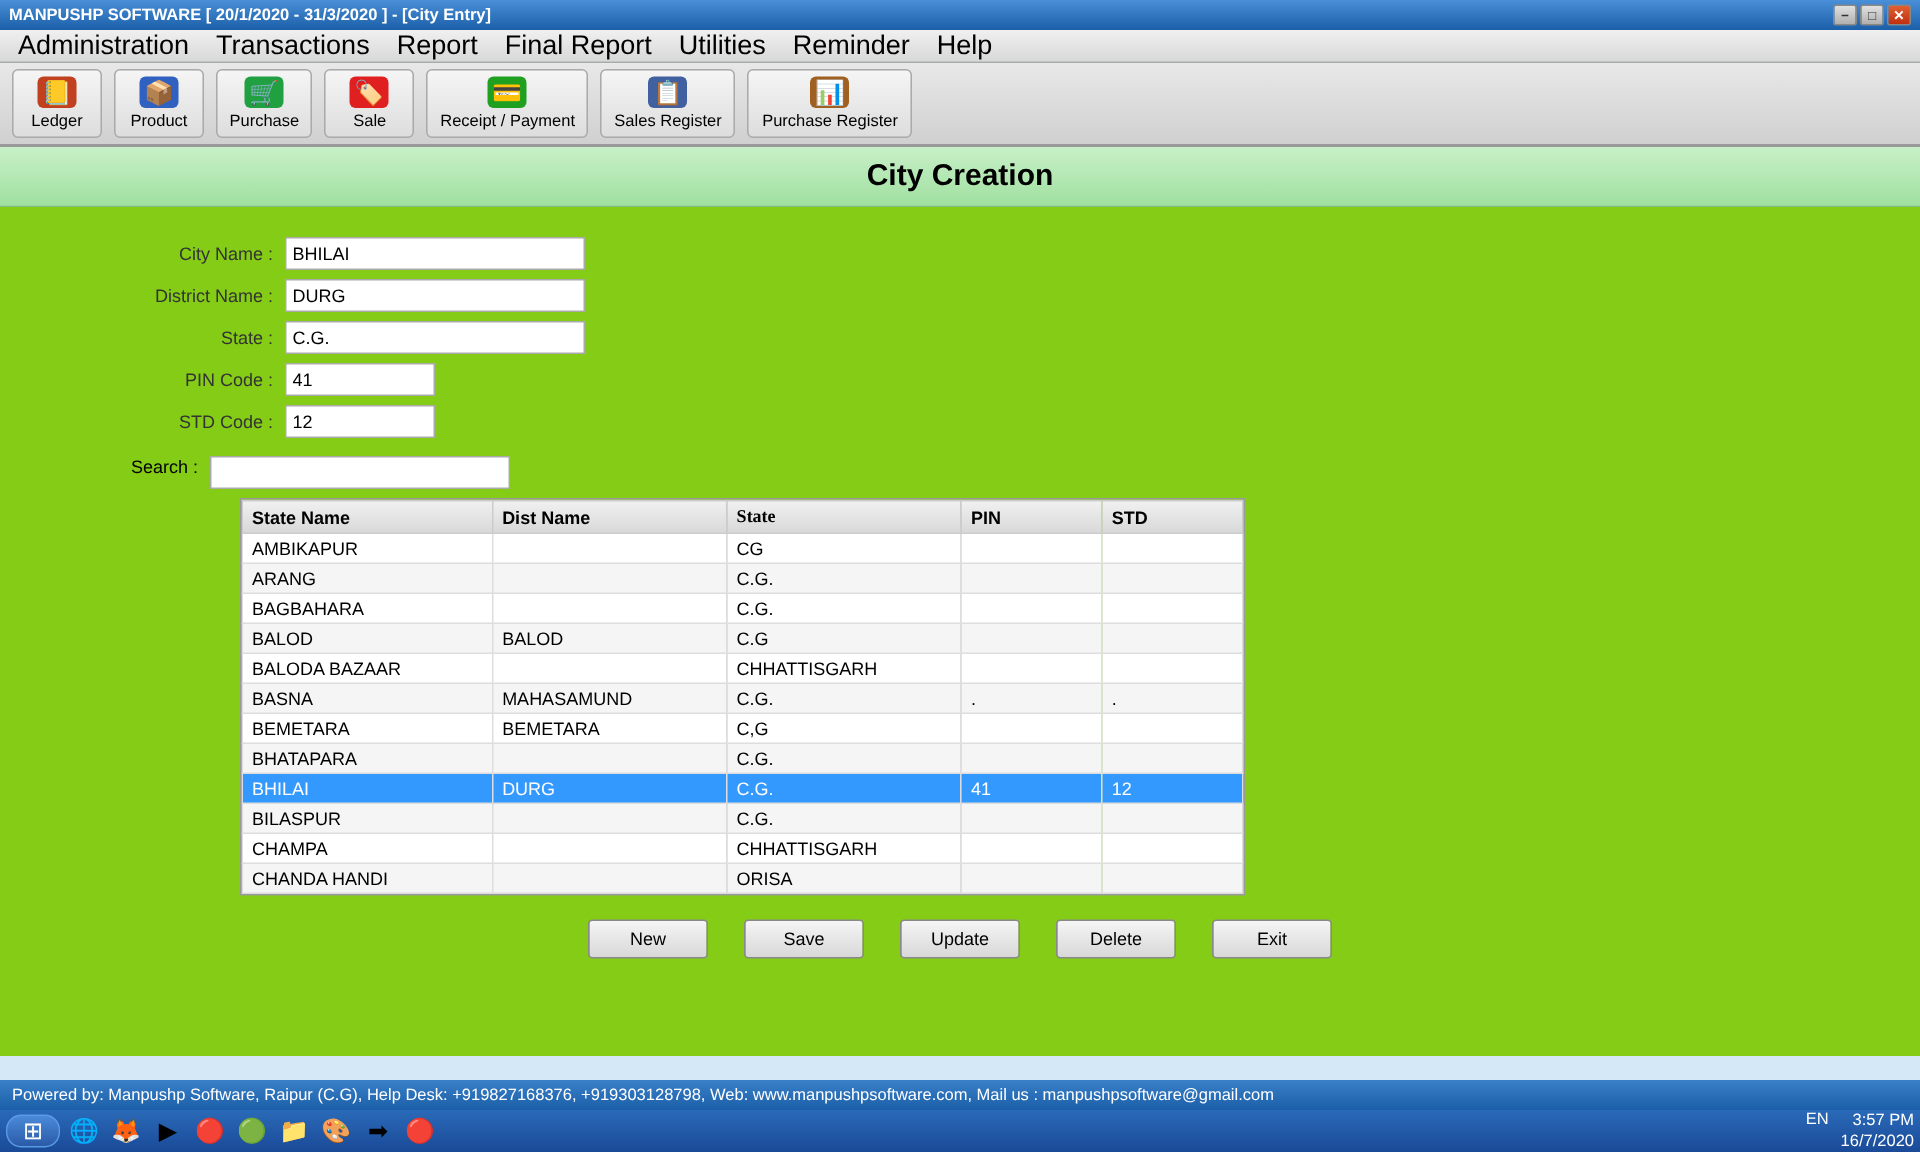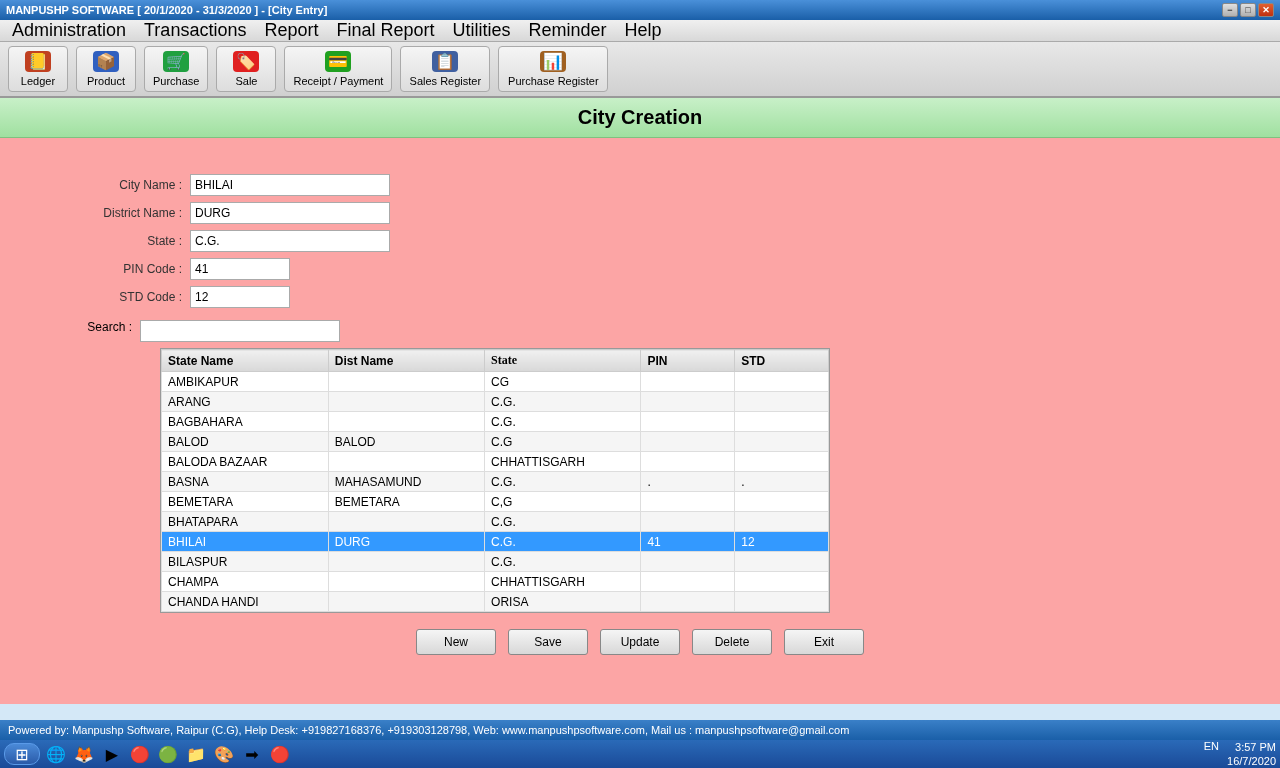--- a/index.html
+++ b/index.html
@@ -83,22 +83,22 @@
       background: linear-gradient(to bottom, #c8f0c8, #a0e0a0);
       text-align: center;
       padding: 8px;
       font-size: 20px;
       font-weight: bold;
       border-bottom: 1px solid #80c080;
     }
 
     
     .main-content {
-      background: #fca5a5;
-      padding: 36px 30px;
+      background: #84cc16;
+      padding: 20px 30px;
       height: calc(768px - 22px - 22px - 56px - 38px - 36px - 28px);
       overflow: auto;
     }
 
     
     .form-area {
       margin-bottom: 12px;
     }
     .form-row {
       display: flex;
@@ -177,21 +177,21 @@
     .data-table tr.selected td { background: #3399ff; color: white; }
     .table-wrapper {
       max-height: 280px;
       overflow-y: auto;
       position: relative;
     }
 
     
     .button-row {
       display: flex;
-      gap: 12px;
+      gap: 24px;
       justify-content: center;
       margin-top: 16px;
     }
     .action-btn {
       width: 80px;
       height: 26px;
       background: linear-gradient(to bottom, #f5f5f5, #d8d8d8);
       border: 1px solid #888;
       border-radius: 3px;
       font-size: 12px;

